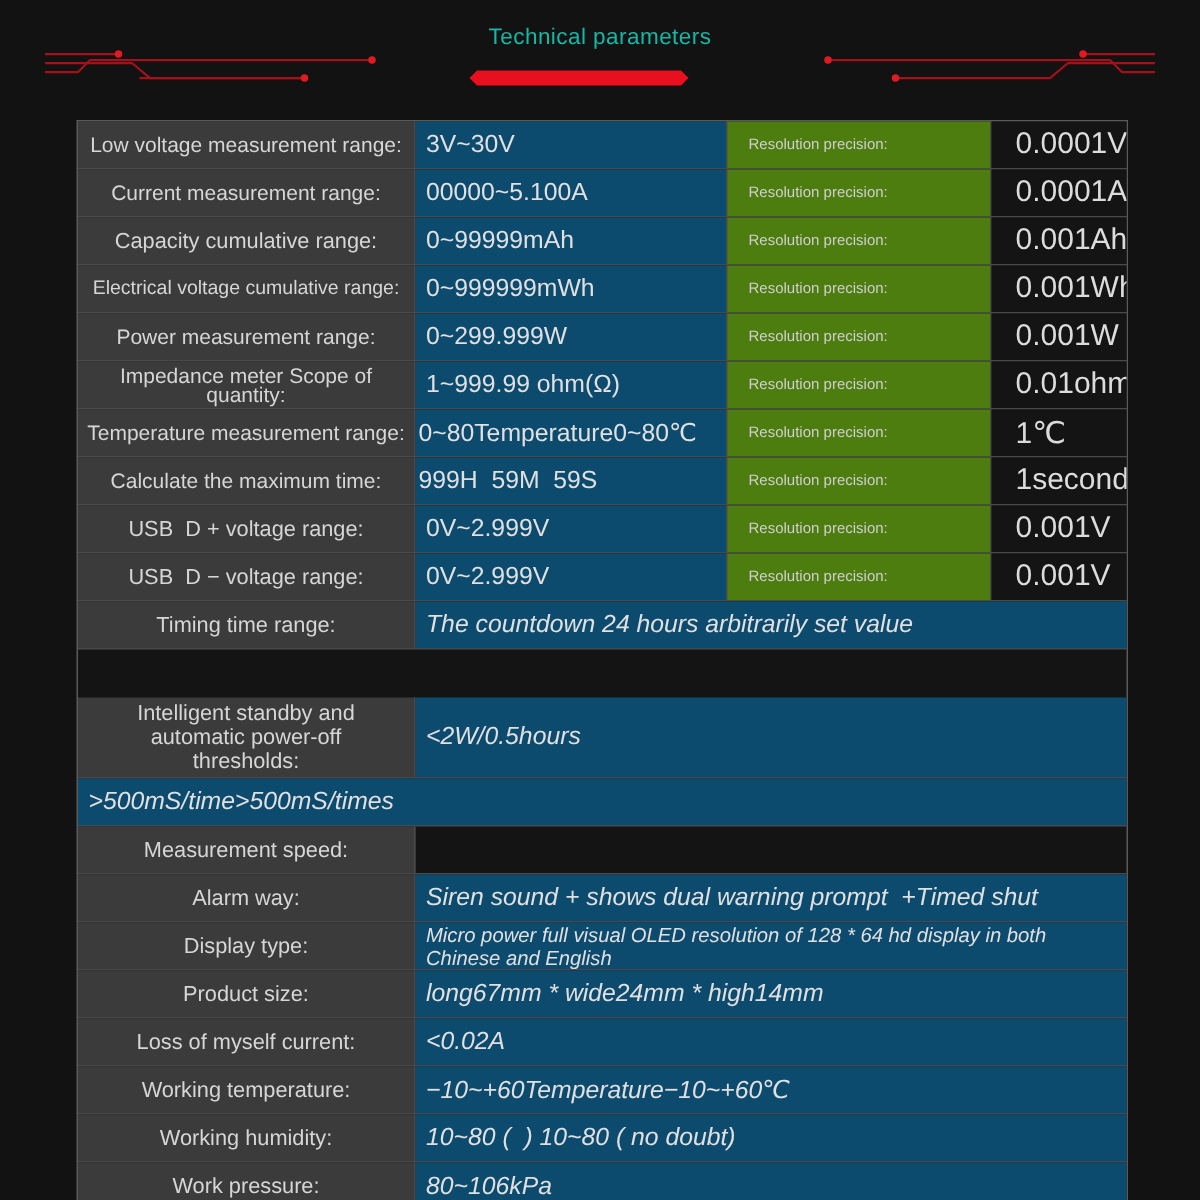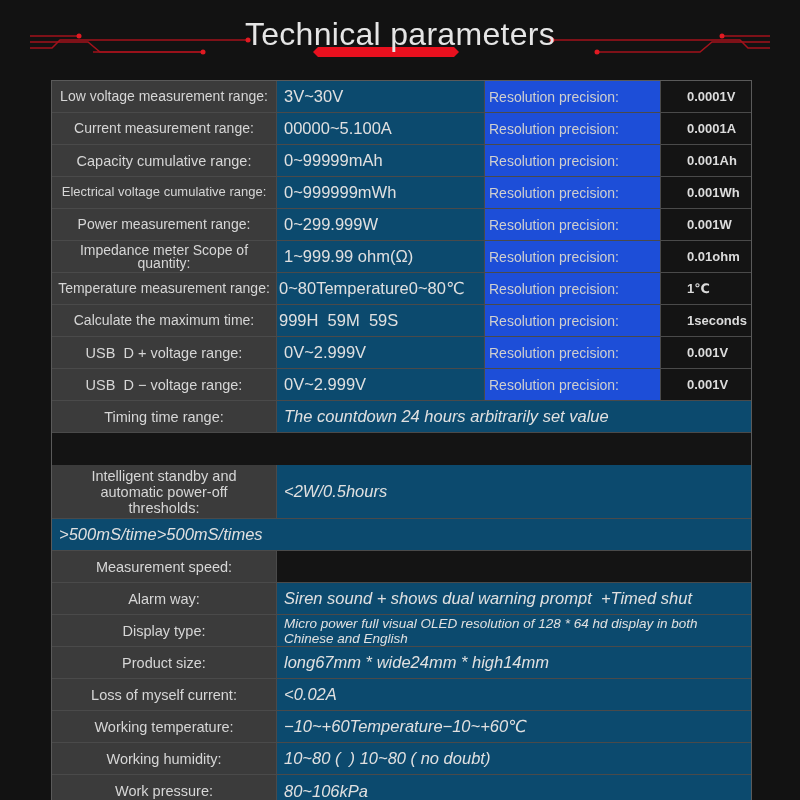--- a/index.html
+++ b/index.html
@@ -22,22 +22,22 @@
   }
   .header svg {
     position: absolute;
     left: 0; top: 0;
   }
   .title {
     position: absolute;
     left: 0; top: 16px;
     width: 800px;
     text-align: center;
-    font-size: 32px;
-    color: #e5e5e5;
+    font-size: 15px;
+    color: #14b8a6;
     letter-spacing: 0.3px;
     font-weight: normal;
   }
   .table {
     position: absolute;
     left: 51px;
     top: 80px;
     width: 701px;
     border: 1px solid #5a5a5a;
     background: #141414;
@@ -84,36 +84,35 @@
     font-style: italic;
   }
   .val.two {
     font-size: 13.5px;
     line-height: 15px;
     white-space: normal;
     padding-right: 50px;
   }
   .rlbl {
     width: 177px;
-    background: #1d4ed8;
-    padding-left: 4px;
-    font-size: 14px;
+    background: #4d7c0f;
+    padding-left: 14px;
+    font-size: 10px;
     color: #cfcfcf;
     border-left: 1px solid #4a4a4a;
     border-right: 1px solid #4a4a4a;
     white-space: nowrap;
   }
   .rval {
     flex: 1;
-    padding-left: 26px;
-    font-size: 13px;
+    padding-left: 16px;
+    font-size: 20px;
     color: #dcdcdc;
     background: #141414;
     white-space: nowrap;
-    font-weight: bold;
   }
 </style>
 </head>
 <body>
 
 <div class="header">
   <svg width="800" height="70">
     <g stroke="#a3121b" stroke-width="1.5" fill="none">
 
       <line x1="30" y1="36" x2="79" y2="36"></line>

